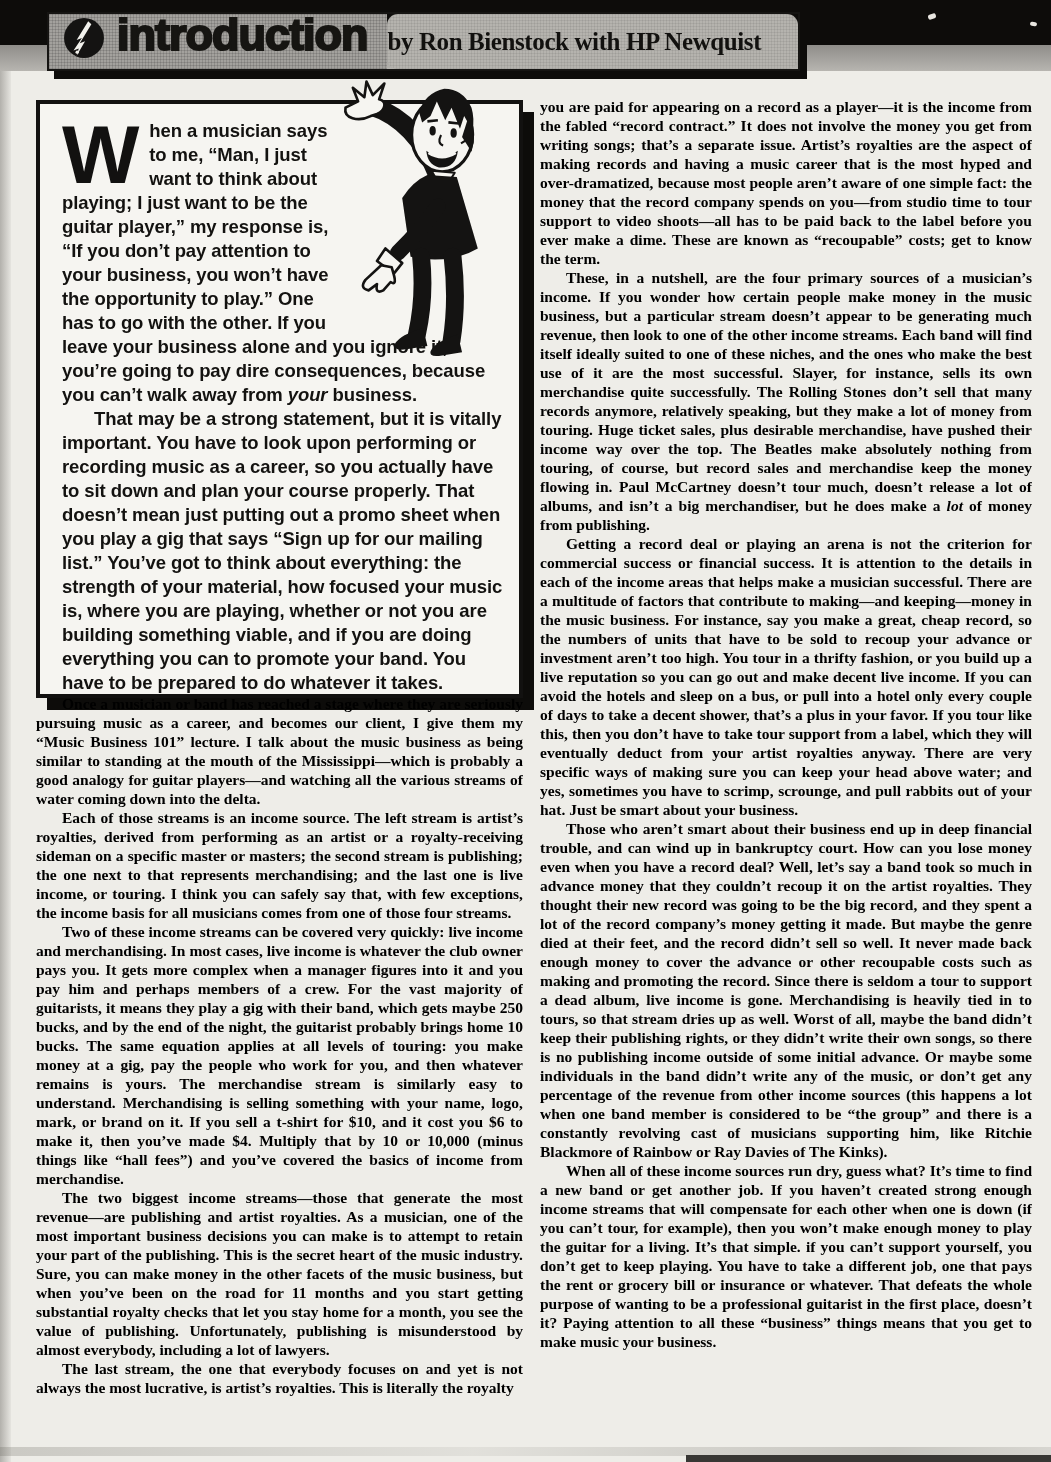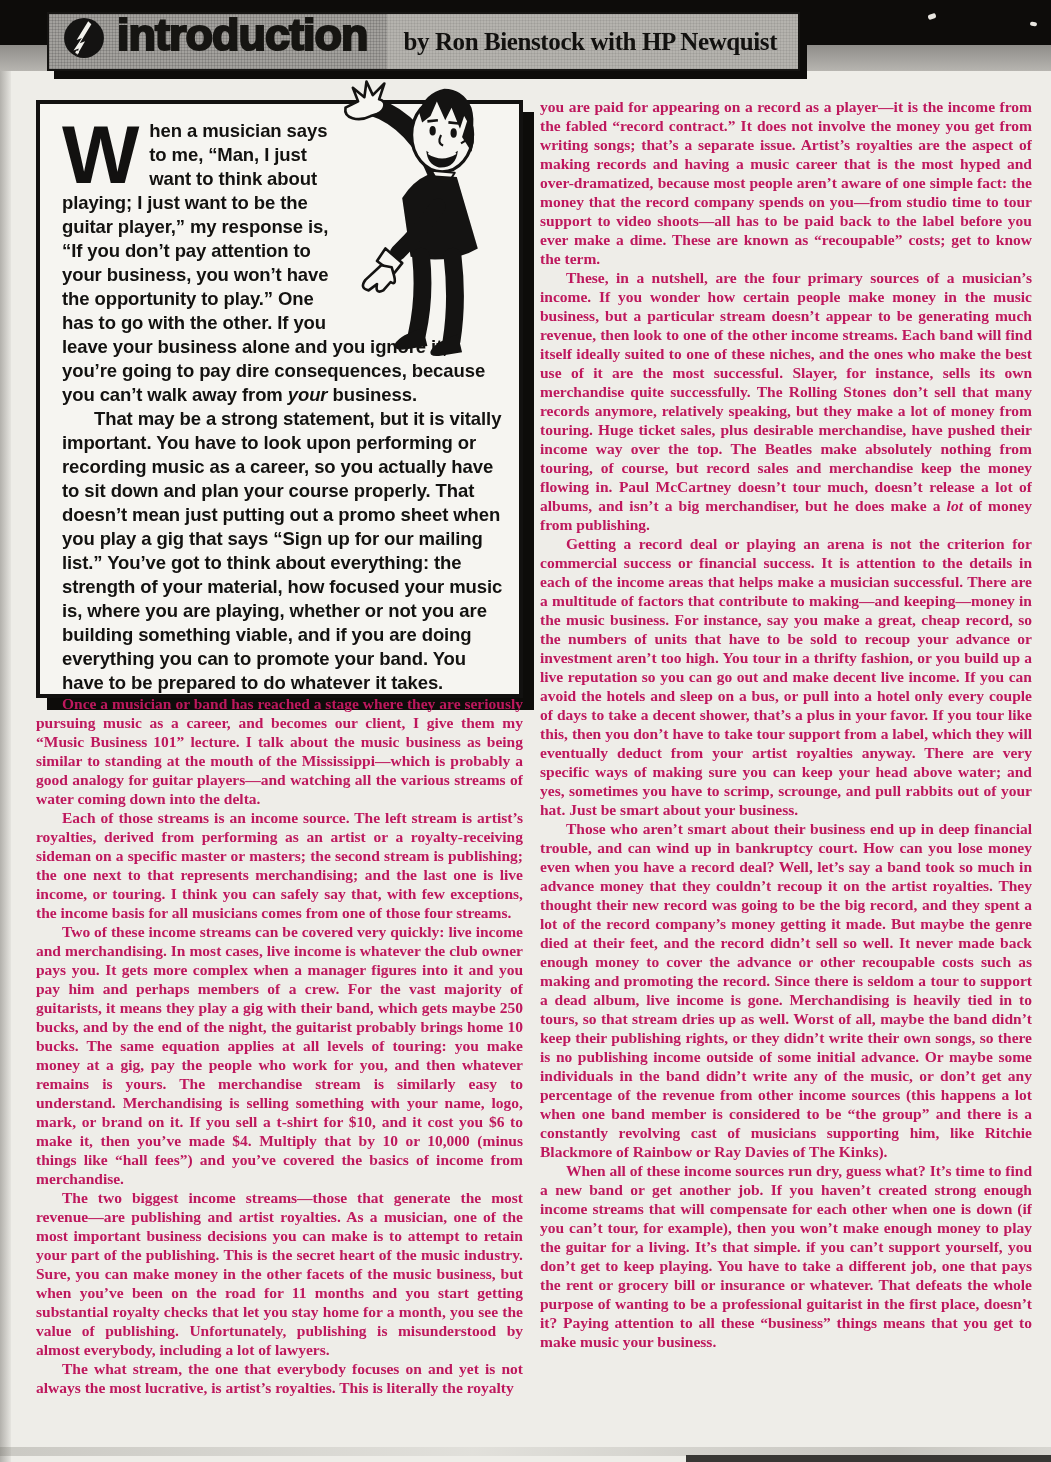--- a/index.html
+++ b/index.html
@@ -25,25 +25,26 @@
     box-shadow:7px 8px 0 0 #0d0c0a;
   }
   .banner-left{
     display:flex;align-items:center;gap:12px;padding:0 20px 8px 14px;
     background-color:#a3a19d;
     background-image:
       repeating-linear-gradient(0deg, rgba(20,20,20,.14) 0 1px, transparent 1px 3px),
       repeating-linear-gradient(90deg, rgba(20,20,20,.14) 0 1px, transparent 1px 3px);
   }
   .banner-right{
-    flex:1;display:flex;align-items:center;padding-left:16px;
+    flex:1;display:flex;align-items:center;
     background-color:#b5b3ae;
     background-image:
       repeating-linear-gradient(0deg, rgba(20,20,20,.07) 0 1px, transparent 1px 3px),
       repeating-linear-gradient(90deg, rgba(20,20,20,.07) 0 1px, transparent 1px 3px);
+    border-radius: 11px;
   }
   .banner-icon{width:42px;height:42px;display:inline-block;flex:0 0 auto;}
   .banner-title{
     font-family:"Liberation Sans", sans-serif;font-weight:bold;
     font-size:45px;letter-spacing:-1px;color:#161512;
     -webkit-text-stroke:2.2px #161512;
     transform:translateY(-3px);
   }
   .byline{
     font-family:"Liberation Serif", serif;font-weight:bold;
@@ -66,21 +67,21 @@
   }
   .box-p.second{text-indent:32px;}
   .dropcap{
     float:left;font-size:82px;line-height:64px;padding:4px 10px 0 0;
     font-weight:bold;color:#121110;
   }
 
   
   .col{
     position:absolute;font-size:15.5px;line-height:19px;font-weight:bold;
-    text-align:justify;color:#be185d;
+    text-align:justify;color:#000000;
   }
   .col-left{left:36px;top:694px;width:487px;height:748px;overflow:hidden;}
   .col-right{left:540px;top:97px;width:492px;height:1352px;overflow:hidden;}
   .body-p{margin:0;text-indent:26px;}
   .body-p.no-indent{text-indent:0;}
 
   .bottom-smudge{
     position:absolute;left:0;bottom:6px;width:1051px;height:9px;
     background:linear-gradient(90deg, rgba(110,108,100,.28), rgba(110,108,100,.10) 45%, rgba(110,108,100,.30) 85%, rgba(110,108,100,.18));
   }
@@ -158,21 +159,21 @@
     <span class="dropcap">W</span><span>hen a musician says to me, “Man, I just want to think about playing; I just want to be the guitar player,” my response is, “If you don’t pay attention to your business, you won’t have the opportunity to play.” One has to go with the other. If you leave your business alone and you ignore it, you’re going to pay dire consequences, because you can’t walk away from </span><i>your</i><span> business.</span>
   </p>
   <p class="box-p second">That may be a strong statement, but it is vitally important. You have to look upon performing or recording music as a career, so you actually have to sit down and plan your course properly. That doesn’t mean just putting out a promo sheet when you play a gig that says “Sign up for our mailing list.” You’ve got to think about everything: the strength of your material, how focused your music is, where you are playing, whether or not you are building something viable, and if you are doing everything you can to promote your band. You have to be prepared to do whatever it takes.</p>
 </section>
 
 <section class="col col-left">
   <p class="body-p">Once a musician or band has reached a stage where they are seriously pursuing music as a career, and becomes our client, I give them my “Music Business 101” lecture. I talk about the music business as being similar to standing at the mouth of the Mississippi—which is probably a good analogy for guitar players—and watching all the various streams of water coming down into the delta.</p>
   <p class="body-p">Each of those streams is an income source. The left stream is artist’s royalties, derived from performing as an artist or a royalty-receiving sideman on a specific master or masters; the second stream is publishing; the one next to that represents merchandising; and the last one is live income, or touring. I think you can safely say that, with few exceptions, the income basis for all musicians comes from one of those four streams.</p>
   <p class="body-p">Two of these income streams can be covered very quickly: live income and merchandising. In most cases, live income is whatever the club owner pays you. It gets more complex when a manager figures into it and you pay him and perhaps members of a crew. For the vast majority of guitarists, it means they play a gig with their band, which gets maybe 250 bucks, and by the end of the night, the guitarist probably brings home 10 bucks. The same equation applies at all levels of touring: you make money at a gig, pay the people who work for you, and then whatever remains is yours. The merchandise stream is similarly easy to understand. Merchandising is selling something with your name, logo, mark, or brand on it. If you sell a t-shirt for $10, and it cost you $6 to make it, then you’ve made $4. Multiply that by 10 or 10,000 (minus things like “hall fees”) and you’ve covered the basics of income from merchandise.</p>
   <p class="body-p">The two biggest income streams—those that generate the most revenue—are publishing and artist royalties. As a musician, one of the most important business decisions you can make is to attempt to retain your part of the publishing. This is the secret heart of the music industry. Sure, you can make money in the other facets of the music business, but when you’ve been on the road for 11 months and you start getting substantial royalty checks that let you stay home for a month, you see the value of publishing. Unfortunately, publishing is misunderstood by almost everybody, including a lot of lawyers.</p>
-  <p class="body-p">The what stream, the one that everybody focuses on and yet is not always the most lucrative, is artist’s royalties. This is literally the royalty</p>
+  <p class="body-p">The last stream, the one that everybody focuses on and yet is not always the most lucrative, is artist’s royalties. This is literally the royalty</p>
 </section>
 
 <section class="col col-right">
   <p class="body-p no-indent">you are paid for appearing on a record as a player—it is the income from the fabled “record contract.” It does not involve the money you get from writing songs; that’s a separate issue. Artist’s royalties are the aspect of making records and having a music career that is the most hyped and over-dramatized, because most people aren’t aware of one simple fact: the money that the record company spends on you—from studio time to tour support to video shoots—all has to be paid back to the label before you ever make a dime. These are known as “recoupable” costs; get to know the term.</p>
   <p class="body-p"><span>These, in a nutshell, are the four primary sources of a musician’s income. If you wonder how certain people make money in the music business, but a particular stream doesn’t appear to be generating much revenue, then look to one of the other income streams. Each band will find itself ideally suited to one of these niches, and the ones who make the best use of it are the most successful. Slayer, for instance, sells its own merchandise quite successfully. The Rolling Stones don’t sell that many records anymore, relatively speaking, but they make a lot of money from touring. Huge ticket sales, plus desirable merchandise, have pushed their income way over the top. The Beatles make absolutely nothing from touring, of course, but record sales and merchandise keep the money flowing in. Paul McCartney doesn’t tour much, doesn’t release a lot of albums, and isn’t a big merchandiser, but he does make a </span><i>lot</i><span> of money from publishing.</span></p>
   <p class="body-p">Getting a record deal or playing an arena is not the criterion for commercial success or financial success. It is attention to the details in each of the income areas that helps make a musician successful. There are a multitude of factors that contribute to making—and keeping—money in the music business. For instance, say you make a great, cheap record, so the numbers of units that have to be sold to recoup your advance or investment aren’t too high. You tour in a thrifty fashion, or you build up a live reputation so you can go out and make decent live income. If you can avoid the hotels and sleep on a bus, or pull into a hotel only every couple of days to take a decent shower, that’s a plus in your favor. If you tour like this, then you don’t have to take tour support from a label, which they will eventually deduct from your artist royalties anyway. There are very specific ways of making sure you can keep your head above water; and yes, sometimes you have to scrimp, scrounge, and pull rabbits out of your hat. Just be smart about your business.</p>
   <p class="body-p">Those who aren’t smart about their business end up in deep financial trouble, and can wind up in bankruptcy court. How can you lose money even when you have a record deal? Well, let’s say a band took so much in advance money that they couldn’t recoup it on the artist royalties. They thought their new record was going to be the big record, and they spent a lot of the record company’s money getting it made. But maybe the genre died at their feet, and the record didn’t sell so well. It never made back enough money to cover the advance or other recoupable costs such as making and promoting the record. Since there is seldom a tour to support a dead album, live income is gone. Merchandising is heavily tied in to tours, so that stream dries up as well. Worst of all, maybe the band didn’t keep their publishing rights, or they didn’t write their own songs, so there is no publishing income outside of some initial advance. Or maybe some individuals in the band didn’t write any of the music, or don’t get any percentage of the revenue from other income sources (this happens a lot when one band member is considered to be “the group” and there is a constantly revolving cast of musicians supporting him, like Ritchie Blackmore of Rainbow or Ray Davies of The Kinks).</p>
   <p class="body-p">When all of these income sources run dry, guess what? It’s time to find a new band or get another job. If you haven’t created strong enough income streams that will compensate for each other when one is down (if you can’t tour, for example), then you won’t make enough money to play the guitar for a living. It’s that simple. if you can’t support yourself, you don’t get to keep playing. You have to take a different job, one that pays the rent or grocery bill or insurance or whatever. That defeats the whole purpose of wanting to be a professional guitarist in the first place, doesn’t it? Paying attention to all these “business” things means that you get to make music your business.</p>
 </section>
 

